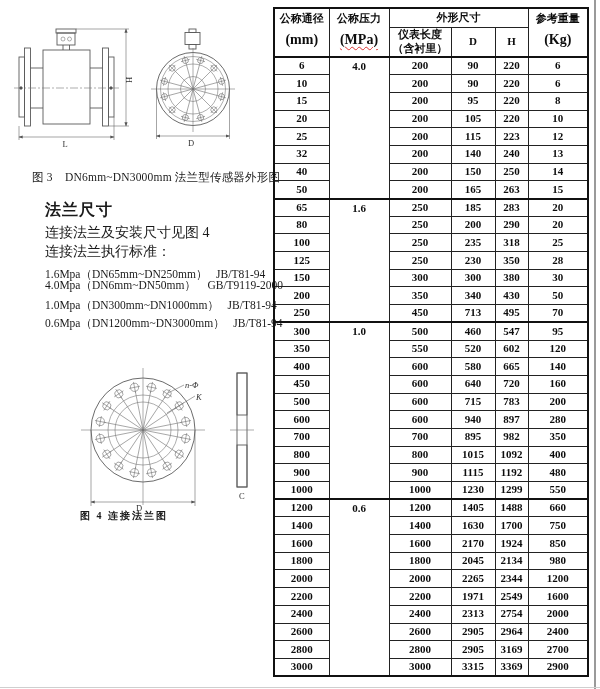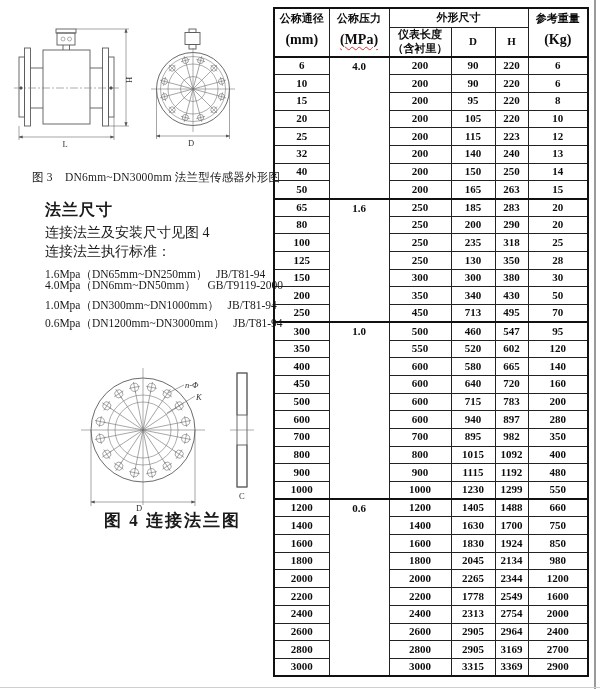--- a/index.html
+++ b/index.html
@@ -10,21 +10,21 @@
   .abs { position:absolute; }
 
   
   .fig3-caption { left:32px; top:170px; font-size:11.5px; white-space:pre; letter-spacing:0.2px; }
   .section-heading { left:45px; top:200px; font-size:16px; font-weight:bold; letter-spacing:1px; }
   .body-line { left:45px; font-size:14px; white-space:pre; }
   .line1 { top:224px; }
   .line2 { top:243px; }
   .spec { left:45px; font-size:11.5px; white-space:pre; }
   .spec0 { top:278px; } .spec1 { top:267px;text-align:center; } .spec2 { top:298px; } .spec3 { top:316px; }
-  .fig4-caption { left:80px; top:509px; font-size:17px; font-weight:bold; letter-spacing:2px;margin-left:24px; }
+  .fig4-caption { left:80px; top:509px; font-size:10px; font-weight:bold; letter-spacing:2px; }
 
   
   svg { position:absolute; overflow:visible; }
   svg .ln { stroke:#5a5a5a; stroke-width:0.9; fill:none; }
   svg .thin { stroke:#777; stroke-width:0.6; fill:none; }
   svg .dim { stroke:#6a6a6a; stroke-width:0.6; fill:none; }
   svg text { font-family:"Liberation Serif", serif; font-size:8.5px; fill:#333; }
 
   
   #flange-table {
@@ -343,21 +343,21 @@
       <tr>
         <td>100</td>
         <td>250</td>
         <td>235</td>
         <td>318</td>
         <td>25</td>
       </tr>
       <tr>
         <td>125</td>
         <td>250</td>
-        <td>130</td>
+        <td>230</td>
         <td>350</td>
         <td>28</td>
       </tr>
       <tr>
         <td>150</td>
         <td>300</td>
         <td>300</td>
         <td>380</td>
         <td>30</td>
       </tr>
@@ -457,42 +457,42 @@
       <tr>
         <td>1400</td>
         <td>1400</td>
         <td>1630</td>
         <td>1700</td>
         <td>750</td>
       </tr>
       <tr>
         <td>1600</td>
         <td>1600</td>
-        <td>1830</td>
+        <td>2170</td>
         <td>1924</td>
         <td>850</td>
       </tr>
       <tr>
         <td>1800</td>
         <td>1800</td>
         <td>2045</td>
         <td>2134</td>
         <td>980</td>
       </tr>
       <tr>
         <td>2000</td>
         <td>2000</td>
         <td>2265</td>
         <td>2344</td>
         <td>1200</td>
       </tr>
       <tr>
         <td>2200</td>
         <td>2200</td>
-        <td>1778</td>
+        <td>1971</td>
         <td>2549</td>
         <td>1600</td>
       </tr>
       <tr>
         <td>2400</td>
         <td>2400</td>
         <td>2313</td>
         <td>2754</td>
         <td>2000</td>
       </tr>

